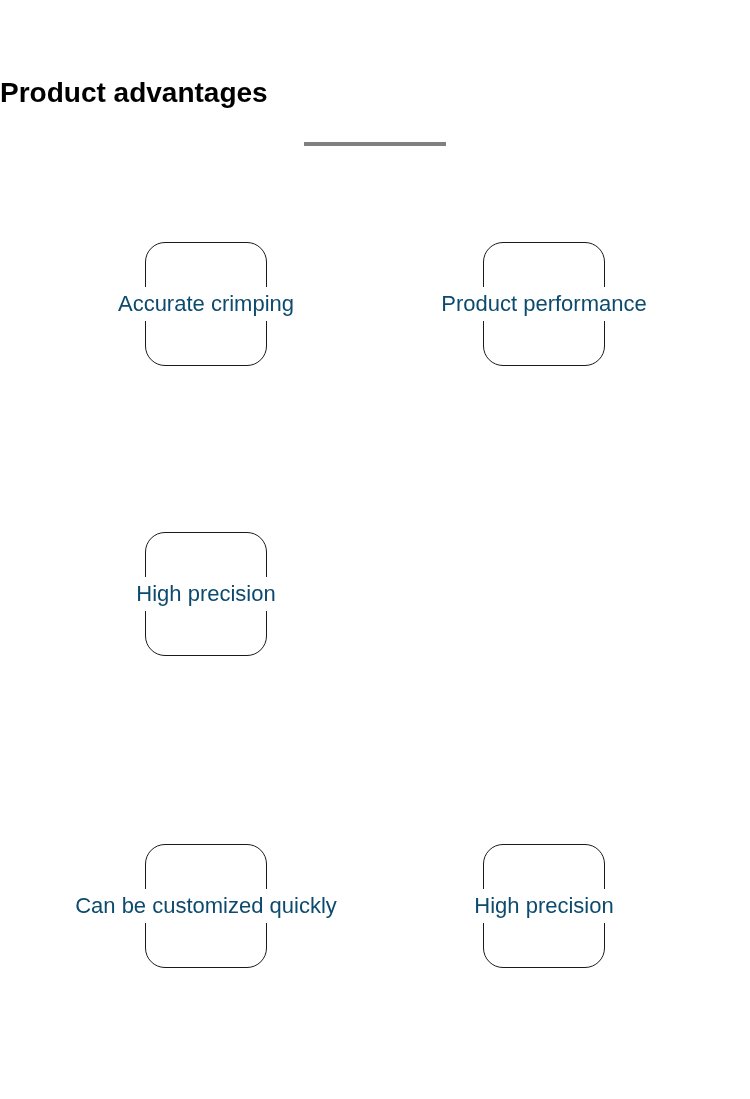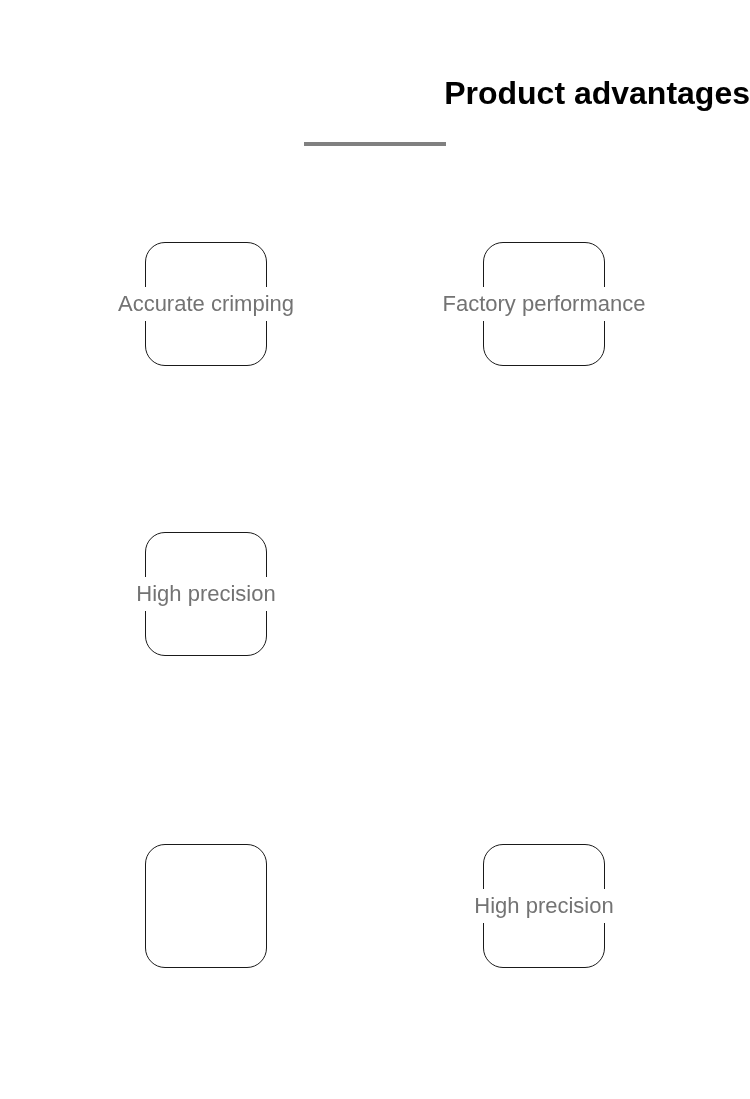--- a/index.html
+++ b/index.html
@@ -33,26 +33,26 @@
   }
 
   .page-title {
     margin: 0;
     padding: 0;
     position: absolute;
     top: 62px;
     left: 0;
     width: 750px;
     font-family: "Liberation Sans", sans-serif;
-    font-size: 32px;
+    font-size: 28px;
     font-weight: bold;
     line-height: 62px;
     color: #000000;
     letter-spacing: 0px;
-    text-align: right;
+    text-align: left;
     white-space: nowrap;
   }
 
   .title-divider {
     position: absolute;
     top: 142px;
     left: 50%;
     transform: translateX(-50%);
     width: 142px;
     height: 4px;
@@ -101,21 +101,21 @@
     position: absolute;
     top: 50%;
     left: 0;
     width: 300px;
     transform: translateY(-50%);
     text-align: center;
     font-family: "Liberation Sans", sans-serif;
     font-size: 22px;
     font-weight: normal;
     line-height: 34px;
-    color: #737373;
+    color: #0c4a6e;
     white-space: nowrap;
     background: #ffffff;   
     z-index: 2;
   }
 </style>
 </head>
 <body>
 
 <div class="page">
 
@@ -126,31 +126,32 @@
 
   <div class="grid">
 
     <div class="cell col-left row-1">
       <div class="card-box"></div>
       <div class="card-label">Accurate crimping</div>
     </div>
 
     <div class="cell col-right row-1">
       <div class="card-box"></div>
-      <div class="card-label">Factory performance</div>
+      <div class="card-label">Product performance</div>
     </div>
 
     <div class="cell col-left row-2">
       <div class="card-box"></div>
       <div class="card-label">High precision</div>
     </div>
 
 
     <div class="cell col-left row-3">
       <div class="card-box"></div>
+      <div class="card-label">Can be customized quickly</div>
     </div>
 
     <div class="cell col-right row-3">
       <div class="card-box"></div>
       <div class="card-label">High precision</div>
     </div>
 
   </div>
 </div>
 

